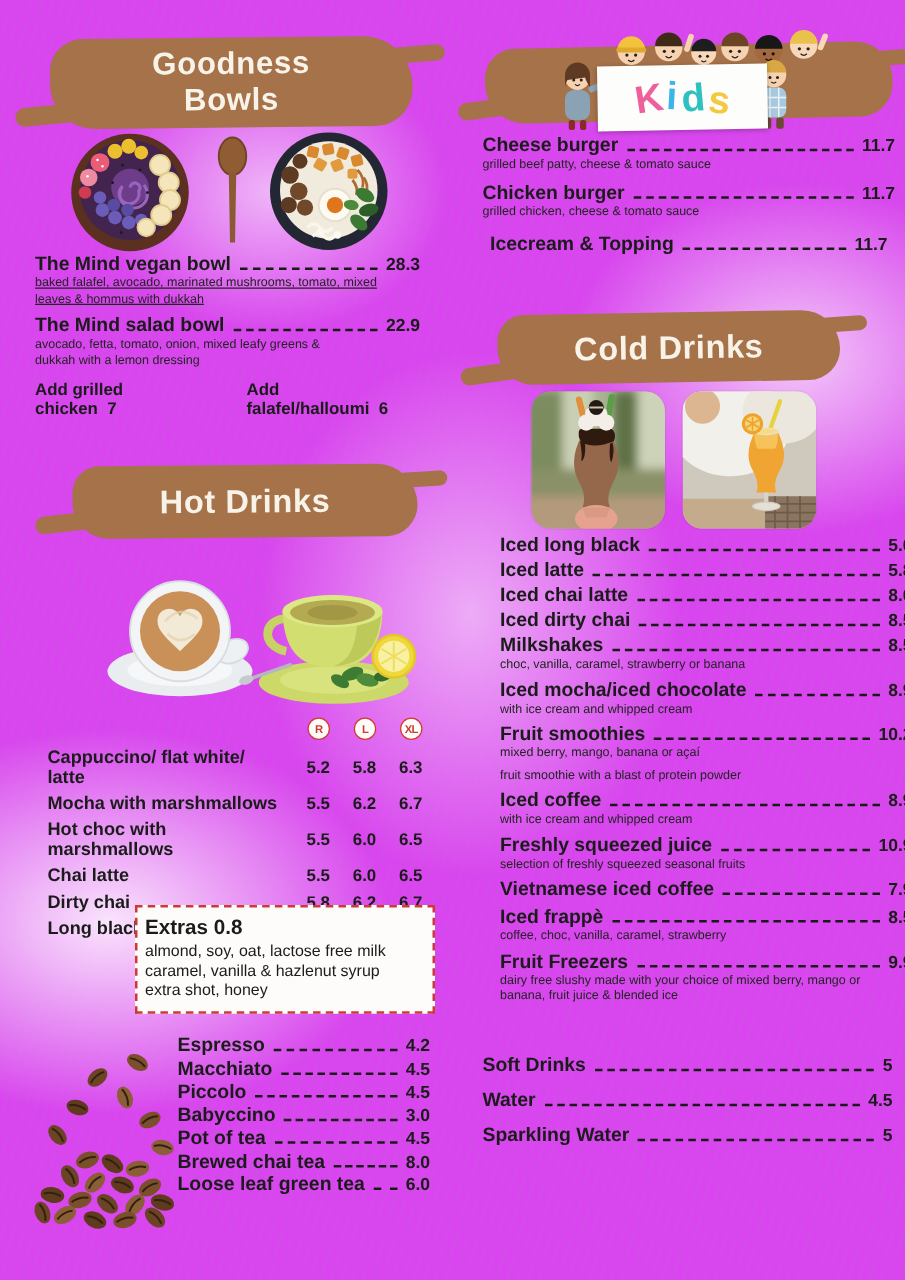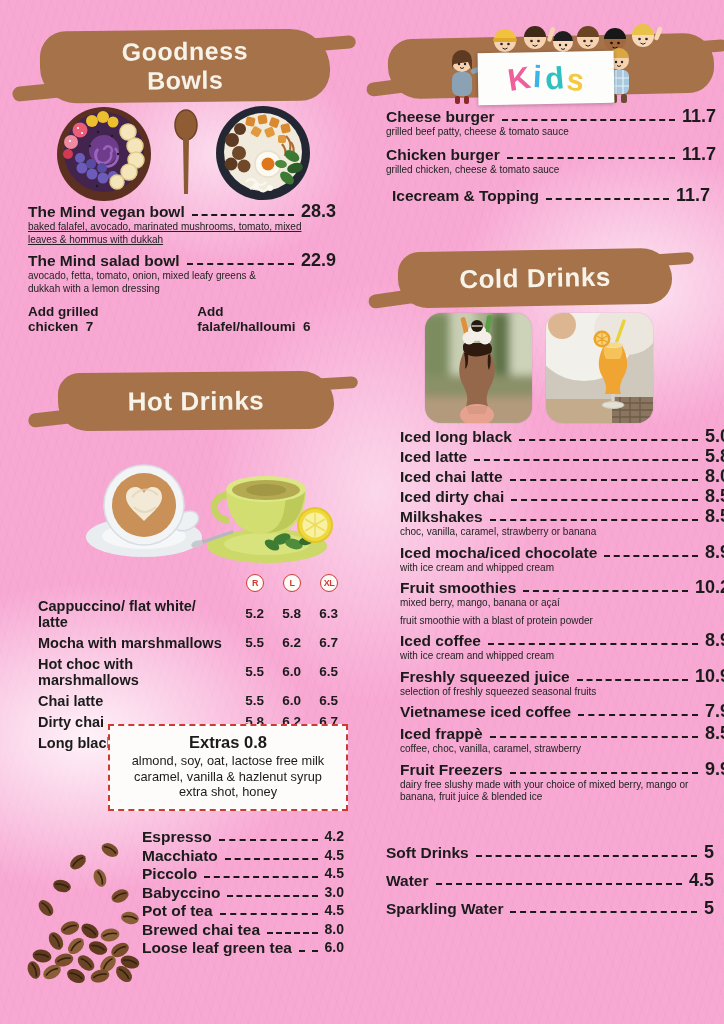--- a/index.html
+++ b/index.html
@@ -1,16 +1,16 @@
 <!DOCTYPE html>
 <html><head>
 <meta charset="utf-8">
 <style>
   html,body{margin:0;padding:0;background:#d8d8d6;}
-  .page{position:relative;width:724px;height:1024px;background:#f9a8d4;overflow:hidden;
+  .page{position:relative;width:724px;height:1024px;background:#d946ef;overflow:hidden;
         font-family:"Liberation Sans",sans-serif;color:#1b1b1b;}
   .tex{position:absolute;inset:0;pointer-events:none;
     background:
       radial-gradient(ellipse 320px 220px at 12% 72%, rgba(255,255,255,.85), transparent 70%),
       radial-gradient(ellipse 260px 200px at 88% 28%, rgba(255,255,255,.7), transparent 70%),
       radial-gradient(ellipse 240px 300px at 52% 48%, rgba(255,255,255,.55), transparent 70%),
       radial-gradient(ellipse 200px 160px at 30% 15%, rgba(255,255,255,.6), transparent 70%),
       repeating-linear-gradient(105deg, rgba(150,150,150,.05) 0 2px, transparent 2px 8px),
       repeating-linear-gradient(68deg, rgba(120,120,120,.04) 0 1px, transparent 1px 10px);}
   .brush{position:absolute;background:#a5724a;color:#f8f3e9;font-weight:bold;
@@ -30,37 +30,37 @@
   .brush-cold::before{left:-30px;bottom:4px;width:72px;height:14px;transform:rotate(-7deg);}
   .brush-cold::after{right:-22px;top:6px;width:58px;height:12px;transform:rotate(-3deg);}
   .brush-kids{left:388px;top:36px;width:326px;height:60px;border-radius:24px 30px 26px 32px;
               transform:rotate(-1.2deg);}
   .brush-kids::before{left:-22px;bottom:6px;width:64px;height:14px;transform:rotate(-6deg);}
   .brush-kids::after{right:-14px;top:8px;width:50px;height:12px;transform:rotate(-3deg);}
 
   .item-row{display:flex;align-items:flex-end;}
   .item-name{font-weight:bold;font-size:15.5px;white-space:nowrap;line-height:17px;}
   .leader{flex:1;border-bottom:2.4px dashed #1a1a1a;margin:0 7px 4px 7px;min-width:14px;}
-  .item-price{font-weight:bold;font-size:18px;line-height:17px;}
+  .item-price{font-weight:bold;font-size:14px;line-height:17px;}
   .item-desc{font-size:10px;line-height:12.5px;margin-top:1px;color:#232323;}
   .mi{margin-bottom:6px;}
   .mi-s{margin-bottom:3px;}
   .addons{display:flex;gap:34px;margin-top:9px;font-weight:bold;font-size:13.5px;}
   .addon b{font-weight:bold;}
 
   .hd-table{position:absolute;left:38px;top:574px;width:300px;z-index:1;}
   .hd-row{display:flex;align-items:center;margin-bottom:5px;}
   .hd-name{flex:1;font-weight:bold;font-size:14.5px;line-height:16px;}
   .hd-c{width:37px;text-align:right;font-weight:bold;font-size:13.5px;line-height:16px;}
   .hd-head{margin-bottom:6px;}
   .size-circle{display:inline-flex;align-items:center;justify-content:center;
                width:16px;height:16px;border:1.6px solid #cf3b34;border-radius:50%;
                color:#cf3b34;font-size:9px;font-weight:bold;background:#fdfcf9;letter-spacing:-.5px;}
   .extras{position:absolute;left:108px;top:724px;width:224px;border:2px dashed #cc3b33;
-          background:#fdfcfa;text-align:center;padding:7px 6px 9px;z-index:1;}
+          background:#fdfcfa;text-align:left;padding:7px 6px 9px;z-index:1;}
   .extras-title{font-weight:bold;font-size:16.5px;margin-bottom:1px;}
   .extras-line{font-size:12.8px;line-height:15.5px;}
 
   .espresso{position:absolute;left:142px;top:829px;width:202px;z-index:1;}
   .es-row{display:flex;align-items:flex-end;margin-bottom:3.5px;}
   .es-row .item-name{font-size:15.5px;line-height:15px;}
   .es-row .leader{margin-bottom:3px;}
   .es-row .item-price{font-size:14px;line-height:15px;text-align:right;}
 
   .kids-banner{position:absolute;left:478px;top:52px;width:136px;height:52px;background:#fdfdfc;

